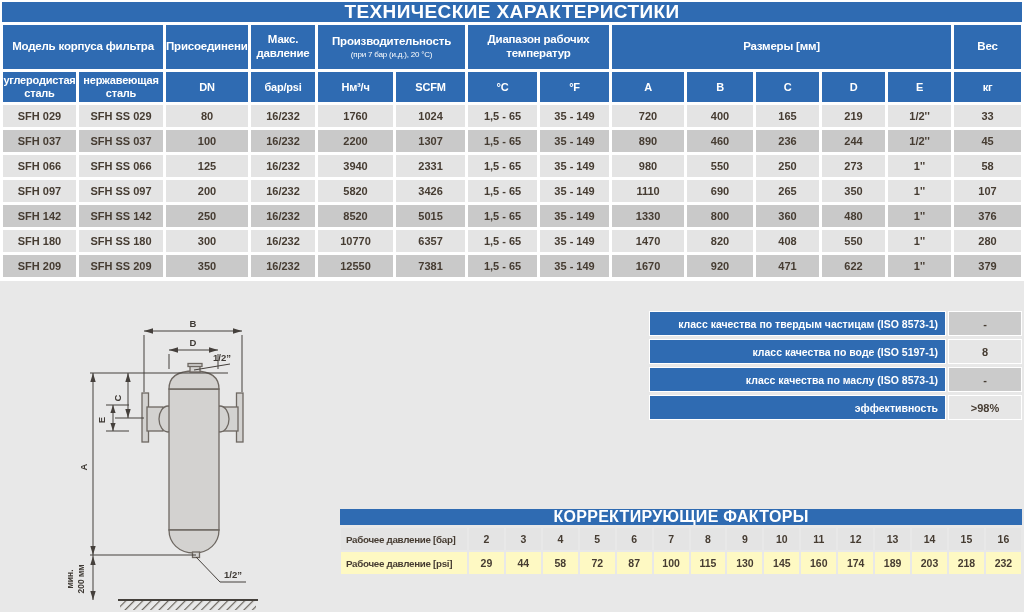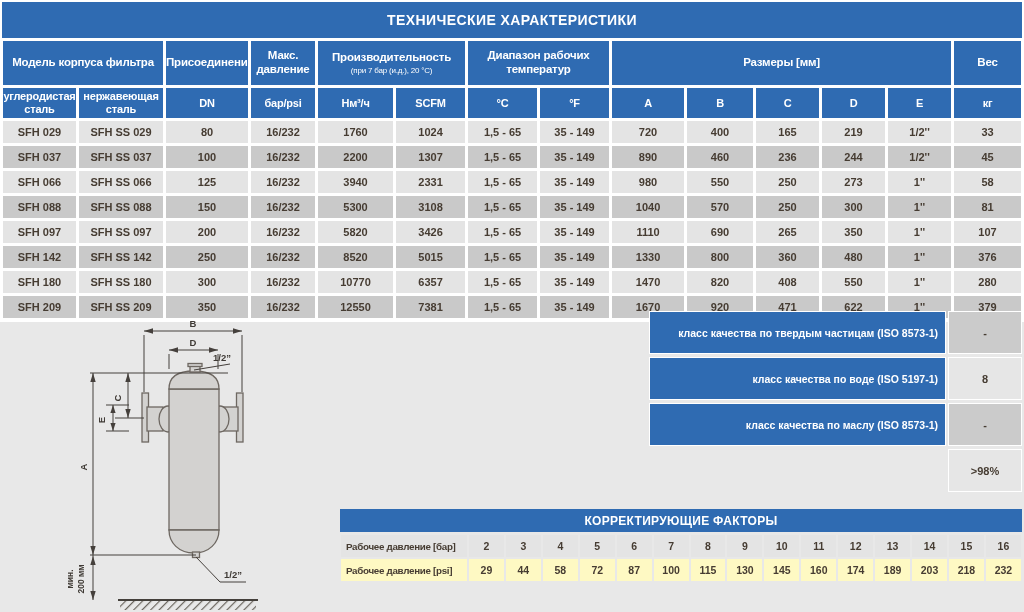--- a/index.html
+++ b/index.html
@@ -6,58 +6,58 @@
   html,body { width:1024px; height:612px; }
   body {
     position:relative; overflow:hidden;
     background:#e8e8e8;
     font-family:"Liberation Sans", sans-serif;
     color:#3e3933;
   }
   
   .top-block { position:absolute; top:0; left:0; width:1024px; background:#ffffff; padding-bottom:1px; }
   .title-bar {
-    margin:2px 2px 0 2px; height:36px; background:#2f6bb2;
-    color:#fff; font-weight:bold; font-size:14px; letter-spacing:.4px;
+    margin:2px 2px 0 2px; height:20px; background:#2f6bb2;
+    color:#fff; font-weight:bold; font-size:19px; letter-spacing:.4px;
     display:flex; align-items:center; justify-content:center;
   }
   table.spec { width:1024px; border-collapse:separate; border-spacing:3px; table-layout:fixed; }
   table.spec th, table.spec td { text-align:center; vertical-align:middle; overflow:hidden; }
   th.group {
     background:#2f6bb2; color:#fff; font-size:11.5px; font-weight:bold;
     height:44px; line-height:1.2; letter-spacing:-0.2px;
   }
   th.group .note { display:block; font-size:8px; font-weight:normal; margin-top:1px; }
   th.sub {
     background:#2f6bb2; color:#fff; font-size:11px; font-weight:bold;
     height:30px; line-height:1.15; letter-spacing:-0.2px;
   }
   table.spec td { height:22px; font-size:11px; font-weight:bold; color:#463c32; }
   tr.row-light td { background:#e4e4e4; }
   tr.row-dark  td { background:#c9c9c9; }
   
   .quality { position:absolute; left:649px; top:311px; width:373px; }
-  .q-row { display:flex; height:43px; margin-bottom:3px;justify-content:flex-end; }
+  .q-row { display:flex; height:25px; margin-bottom:3px; }
   .q-label {
     flex:1; background:#2f6bb2; border:1px solid #fff; color:#fff;
     font-size:10.5px; font-weight:bold;
     display:flex; align-items:center; justify-content:flex-end; padding-right:7px;
     white-space:nowrap;
   }
   .q-value {
     width:74px; margin-left:2px; border:1px solid #fff;
     font-size:11px; font-weight:bold; color:#463c32;
     display:flex; align-items:center; justify-content:center;
   }
   .q-value.dark { background:#cbcbcb; }
   .q-value.light { background:#e6e6e6; }
   
   .correction { position:absolute; left:339px; top:509px; width:684px; }
   .corr-title {
-    height:23px; background:#2f6bb2; color:#fff; font-weight:bold; font-size:12px;
+    height:16px; background:#2f6bb2; color:#fff; font-weight:bold; font-size:16px;
     letter-spacing:.3px; display:flex; align-items:center; justify-content:center;
     margin:0 1px;
   }
   table.corr { width:684px; border-collapse:separate; border-spacing:2px; table-layout:fixed; margin-top:1px; }
   table.corr td { height:22px; text-align:center; font-size:10.5px; font-weight:bold; color:#463c32; }
   table.corr td.c-label { text-align:left; padding-left:5px; font-size:9.8px; letter-spacing:-0.3px; white-space:nowrap; }
   table.corr tr.row-light td { background:#e4e4e4;margin-top:16px; }
   table.corr tr.row-dark  td { background:#fef9c3; }
   
   .drawing { position:absolute; left:0; top:310px; width:340px; height:302px; }
@@ -158,36 +158,20 @@
           <td>2331</td>
           <td>1,5 - 65</td>
           <td>35 - 149</td>
           <td>980</td>
           <td>550</td>
           <td>250</td>
           <td>273</td>
           <td>1''</td>
           <td>58</td>
         </tr>
-        <tr class="row-dark">
-          <td>SFH 088</td>
-          <td>SFH SS 088</td>
-          <td>150</td>
-          <td>16/232</td>
-          <td>5300</td>
-          <td>3108</td>
-          <td>1,5 - 65</td>
-          <td>35 - 149</td>
-          <td>1040</td>
-          <td>570</td>
-          <td>250</td>
-          <td>300</td>
-          <td>1''</td>
-          <td>81</td>
-        </tr>
         <tr class="row-light">
           <td>SFH 097</td>
           <td>SFH SS 097</td>
           <td>200</td>
           <td>16/232</td>
           <td>5820</td>
           <td>3426</td>
           <td>1,5 - 65</td>
           <td>35 - 149</td>
           <td>1110</td>
@@ -256,20 +240,21 @@
     </div>
     <div class="q-row">
       <div class="q-label">класс качества по воде (ISO 5197-1)</div>
       <div class="q-value light">8</div>
     </div>
     <div class="q-row">
       <div class="q-label">класс качества по маслу (ISO 8573-1)</div>
       <div class="q-value dark">-</div>
     </div>
     <div class="q-row">
+      <div class="q-label">эффективность</div>
       <div class="q-value light">&gt;98%</div>
     </div>
   </div>
 
 <div class="correction">
   <div class="corr-title">КОРРЕКТИРУЮЩИЕ ФАКТОРЫ</div>
   <table class="corr">
     <colgroup>
         <col style="width:126px">
       </colgroup>

